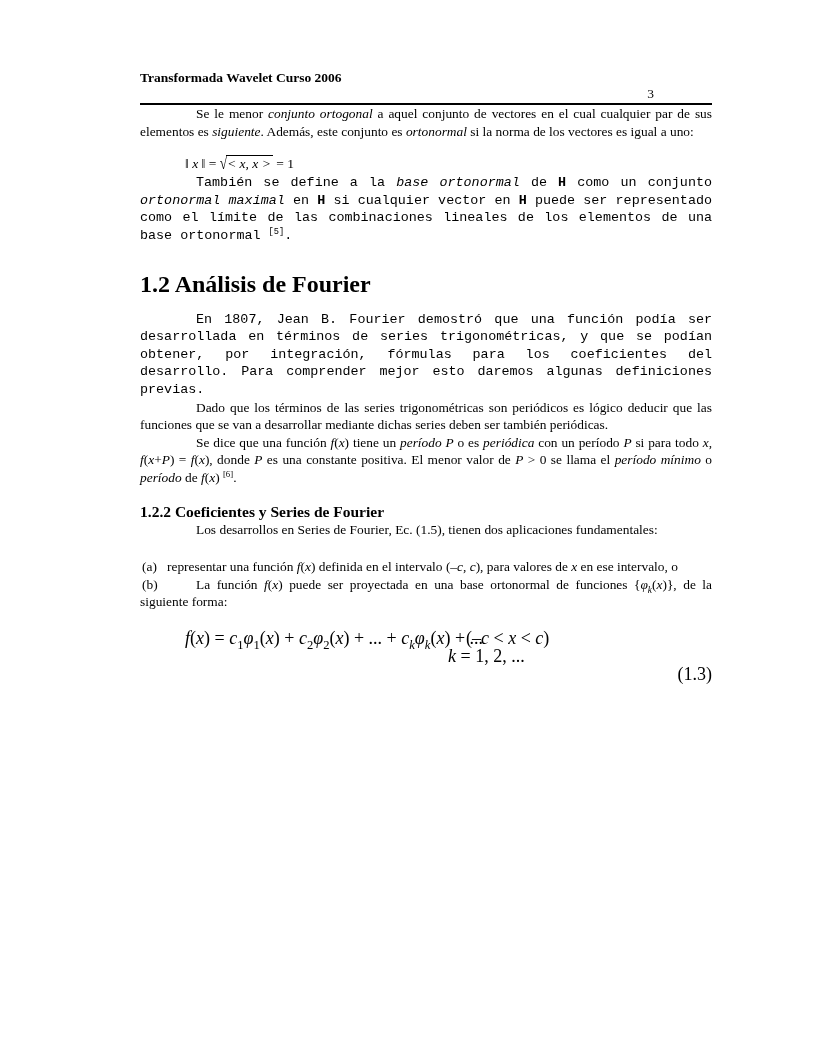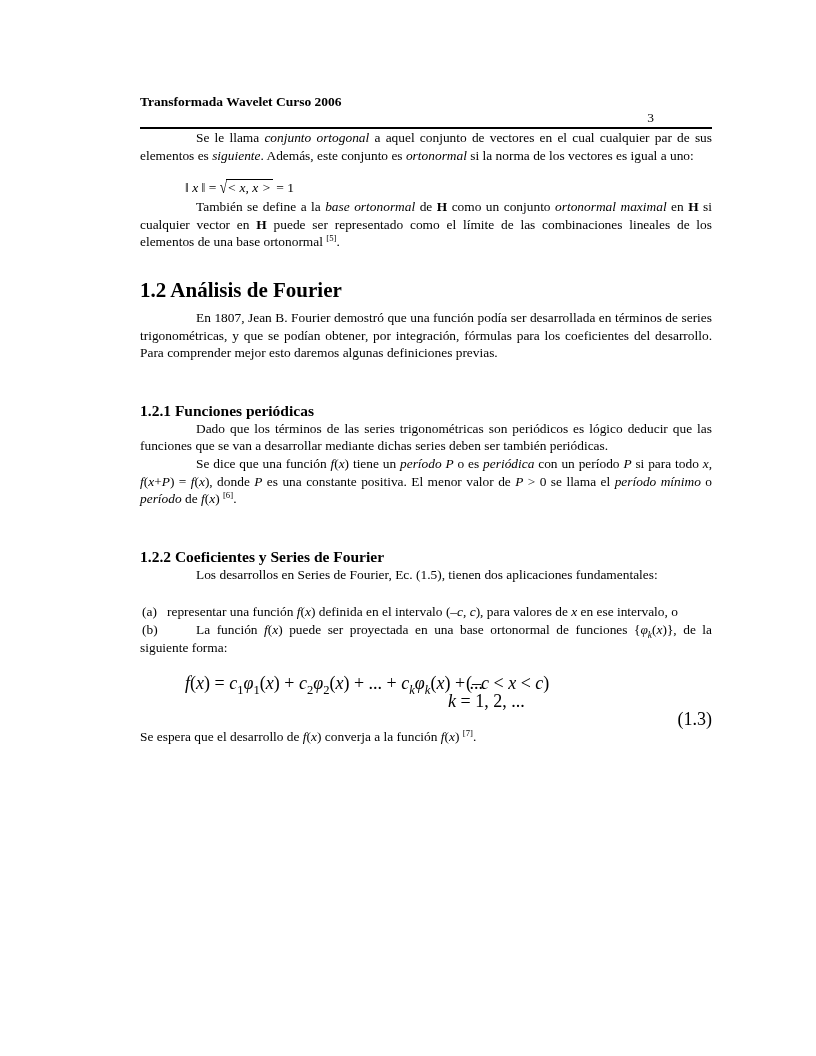--- a/index.html
+++ b/index.html
@@ -6,54 +6,54 @@
   body {
     width: 816px; height: 1056px;
     background: #ffffff;
     color: #000000;
     font-family: "Liberation Serif", serif;
     overflow: hidden;
   }
   .page {
     box-sizing: border-box;
     width: 816px; height: 1056px;
-    padding: 94px 104px 0 140px;
+    padding: 70px 104px 0 140px;
   }
   .header-title { font-weight: bold; font-size: 13.5px; line-height: 16px; }
   .page-number { text-align: right; padding-right: 58px; font-size: 13.5px; line-height: 16px; }
   .header-rule { border-bottom: 2px solid #000; margin-top: 1px; }
 
   p.body {
     margin: 0;
     font-size: 13.4px;
     line-height: 17.6px;
     text-align: justify;
   }
   .indent { text-indent: 56px; }
 
-  .h1 { margin: 28px 0 8px 0; font-size: 21px; line-height: 22px; font-weight: bold; }
+  .h1 { margin: 28px 0 16px 0; font-size: 24px; line-height: 22px; font-weight: bold; }
   .h2 { margin: 0; font-size: 15.5px; line-height: 18px; font-weight: bold; }
 
   .seg-i { font-style: italic; }
   .seg-b { font-weight: bold; }
   .seg-sup { vertical-align: super; font-size: 0.65em; line-height: 0; }
   .seg-sub { vertical-align: sub; font-size: 0.7em; line-height: 0; letter-spacing: 0; }
   .seg-sqrt { display: inline-block; border-top: 1px solid #000; line-height: 1.15; padding: 0 2px 0 1px; text-align: right; }
   .seg-rad { display: inline-block; transform: scaleY(1.3); transform-origin: 50% 58%; margin-right: -1px; }
 
   .formula { font-size: 13.5px; line-height: 20px; margin: 14px 0 0 45px; }
 
   .mt19 { margin-top: 19px; }
-  .mt18 { margin-top: 18px; }
+  .mt18 { margin-top: 18px; font-family: Liberation Mono, monospace; }
   .mt16 { margin-top: 16px; }
   .mt15 { margin-top: 15px; }
   .mt12 { margin-top: 12px; }
   .mt21 { margin-top: 21px; }
   .mt40 { margin-top: 40px; }
-  .mt28 { margin-top: 40px; }
+  .mt28 { margin-top: 16px; }
 
   .list { margin-top: 20px; font-size: 13.4px; line-height: 17.6px; }
   .li { position: relative; padding-left: 27px; text-align: justify; }
   .li .marker { position: absolute; left: 2px; top: 0; }
 
   .eq { margin-top: 18px; font-size: 18px; line-height: 18px; }
   .eq-line1 { position: relative; }
   .eq-main { margin-left: 45px; }
   .eq-constraint { position: absolute; left: 326px; top: 0; }
   .eq-line2 { display: flex; flex-direction: column; }
@@ -64,31 +64,30 @@
 <body>
 
 <div class="page">
 
   <div class="header">
     <div class="header-title">Transformada Wavelet Curso 2006</div>
     <div class="page-number">3</div>
     <div class="header-rule"></div>
   </div>
 
-  <p class="body indent mt19"><span>Se le llama </span><span class="seg-i">conjunto ortogonal</span><span> a aquel conjunto de vectores en el cual cualquier par de sus elementos es </span><span class="seg-i">siguiente</span><span>. Además, este conjunto es </span><span class="seg-i">ortonormal</span><span> si la norma de los vectores es igual a uno:</span></p>
+  <p class="body indent mt19"><span>Se le menor </span><span class="seg-i">conjunto ortogonal</span><span> a aquel conjunto de vectores en el cual cualquier par de sus elementos es </span><span class="seg-i">siguiente</span><span>. Además, este conjunto es </span><span class="seg-i">ortonormal</span><span> si la norma de los vectores es igual a uno:</span></p>
 
   <div class="formula"><span>‖ </span><span class="seg-i">x</span><span> ‖ = </span><span class="seg-rad">√</span><span class="seg-sqrt seg-i">&lt; x, x &gt;</span><span> = 1</span></div>
 
   <p class="body indent mt18"><span>También se define a la </span><span class="seg-i">base ortonormal</span><span> de </span><span class="seg-b">H</span><span> como un conjunto </span><span class="seg-i">ortonormal maximal</span><span> en </span><span class="seg-b">H</span><span> si cualquier vector en </span><span class="seg-b">H</span><span> puede ser representado como el límite de las combinaciones lineales de los elementos de una base ortonormal </span><span class="seg-sup">[5]</span><span>.</span></p>
 
   <h1 class="h1">1.2 Análisis de Fourier</h1>
 
   <p class="body indent mt18"><span>En 1807, Jean B. Fourier demostró que una función podía ser desarrollada en términos de series trigonométricas, y que se podían obtener, por integración, fórmulas para los coeficientes del desarrollo. Para comprender mejor esto daremos algunas definiciones previas.</span></p>
 
-  <h2 class="h2 mt40">1.2.1 Funciones periódicas</h2>
 
   <p class="body indent mt15"><span>Dado que los términos de las series trigonométricas son periódicos es lógico deducir que las funciones que se van a desarrollar mediante dichas series deben ser también periódicas.</span></p>
 
   <p class="body indent mt12"><span>Se dice que una función </span><span class="seg-i">f</span><span>(</span><span class="seg-i">x</span><span>) tiene un </span><span class="seg-i">período P</span><span> o es </span><span class="seg-i">periódica</span><span> con un período </span><span class="seg-i">P</span><span> si para todo </span><span class="seg-i">x</span><span>, </span><span class="seg-i">f</span><span>(</span><span class="seg-i">x</span><span>+</span><span class="seg-i">P</span><span>) = </span><span class="seg-i">f</span><span>(</span><span class="seg-i">x</span><span>), donde </span><span class="seg-i">P</span><span> es una constante positiva. El menor valor de </span><span class="seg-i">P</span><span> &gt; 0 se llama el </span><span class="seg-i">período mínimo</span><span> o </span><span class="seg-i">período</span><span> de </span><span class="seg-i">f</span><span>(</span><span class="seg-i">x</span><span>) </span><span class="seg-sup">[6]</span><span>.</span></p>
 
   <h2 class="h2 mt28">1.2.2 Coeficientes y Series de Fourier</h2>
 
   <p class="body indent mt16"><span>Los desarrollos en Series de Fourier, Ec. (1.5), tienen dos aplicaciones fundamentales:</span></p>
 
   <div class="list">
@@ -107,15 +106,14 @@
     <div class="eq-line1">
       <span class="eq-main"><span class="seg-i">f</span><span>(</span><span class="seg-i">x</span><span>) = </span><span class="seg-i">c</span><span class="seg-sub">1</span><span class="seg-i">φ</span><span class="seg-sub">1</span><span>(</span><span class="seg-i">x</span><span>) + </span><span class="seg-i">c</span><span class="seg-sub">2</span><span class="seg-i">φ</span><span class="seg-sub">2</span><span>(</span><span class="seg-i">x</span><span>) + ... + </span><span class="seg-i">c</span><span class="seg-sub seg-i">k</span><span class="seg-i">φ</span><span class="seg-sub seg-i">k</span><span>(</span><span class="seg-i">x</span><span>) + ...</span></span>
       <span class="eq-constraint"><span>(–</span><span class="seg-i">c</span><span> &lt; </span><span class="seg-i">x</span><span> &lt; </span><span class="seg-i">c</span><span>)</span></span>
     </div>
     <div class="eq-line2">
       <span class="eq-k"><span class="seg-i">k</span><span> = 1, 2, ...</span></span>
       <span class="eq-num">(1.3)</span>
     </div>
   </div>
 
-  <p class="body mt21"><span>Se espera que el desarrollo de </span><span class="seg-i">f</span><span>(</span><span class="seg-i">x</span><span>) converja a la función </span><span class="seg-i">f</span><span>(</span><span class="seg-i">x</span><span>) </span><span class="seg-sup">[7]</span><span>.</span></p>
 
 </div>
 
 </body></html>

